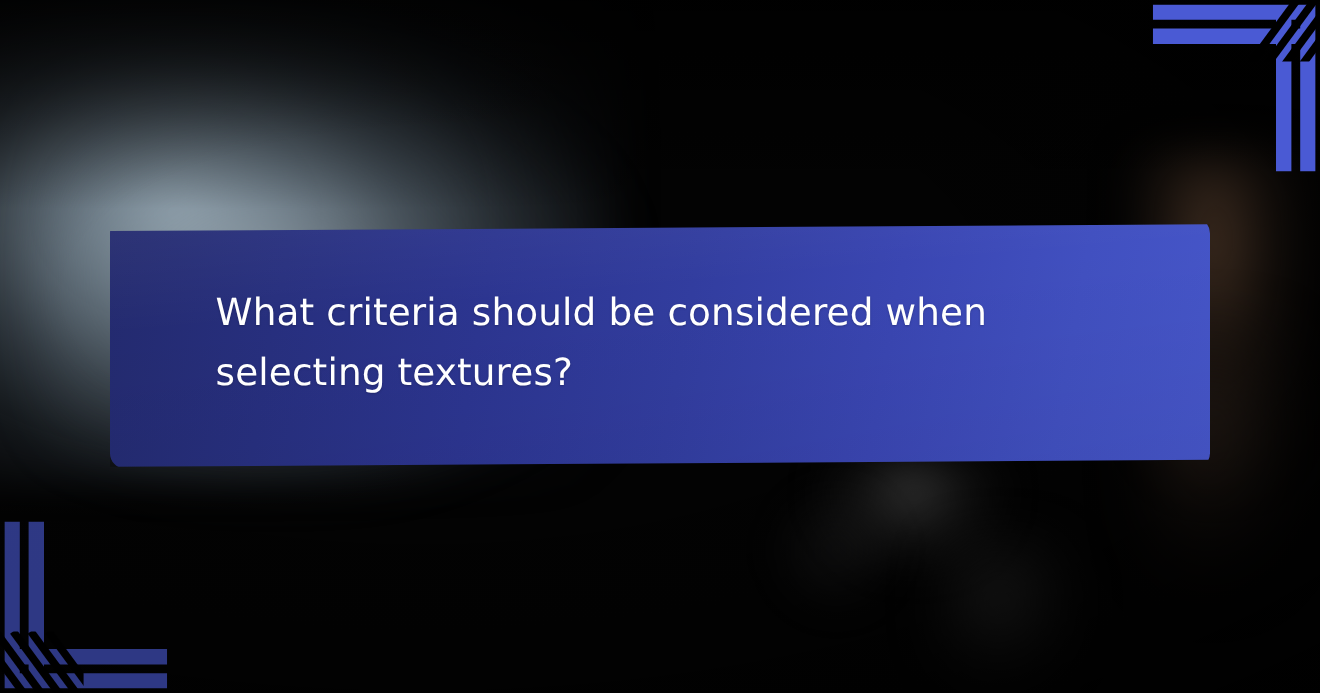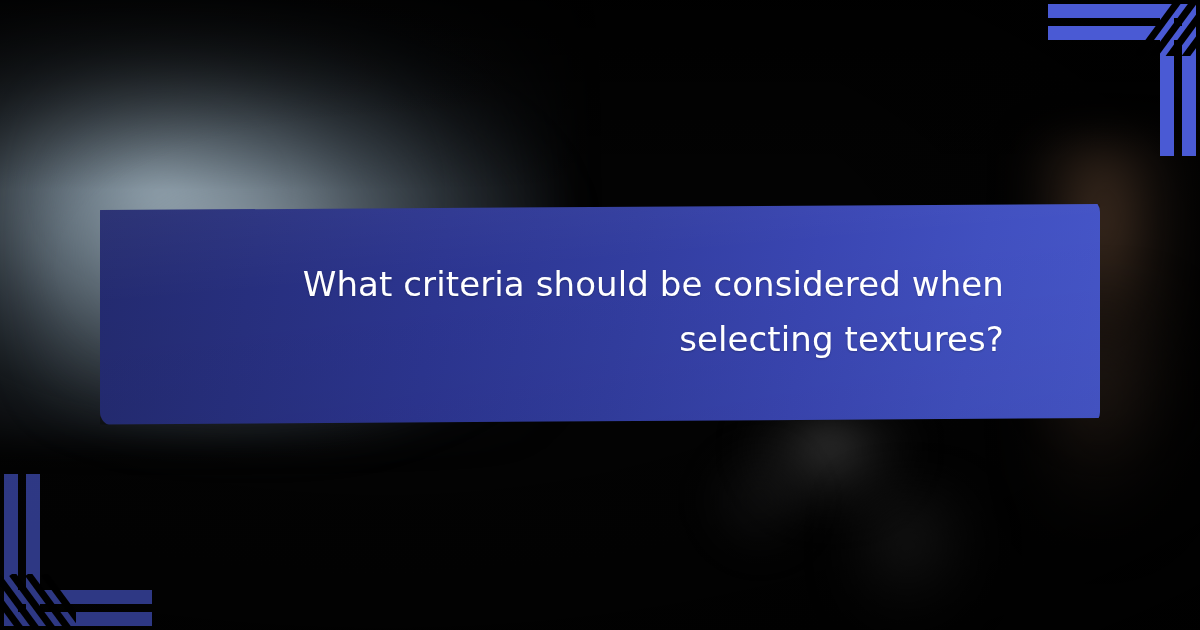--- a/index.html
+++ b/index.html
@@ -181,21 +181,21 @@
                 rgba(255,255,255,0.0) 34%,
                 rgba(0,0,0,0.05) 100%);
     clip-path: polygon(0% 5.3%, 100% 2.6%, 100% 96.5%, 0% 99.3%);
   }
   .banner-text {
     position: absolute;
     inset: 0;
     display: flex;
     align-items: center;
     justify-content: center;
-    text-align: right;
+    text-align: left;
     color: #ffffff;
     font-size: 34px;
     font-weight: 400;
     line-height: 1.62;
     letter-spacing: 0.1px;
     padding: 0 96px;
     box-sizing: border-box;
     text-shadow: 0 1px 2px rgba(0,0,0,0.22);
   }
 </style>

